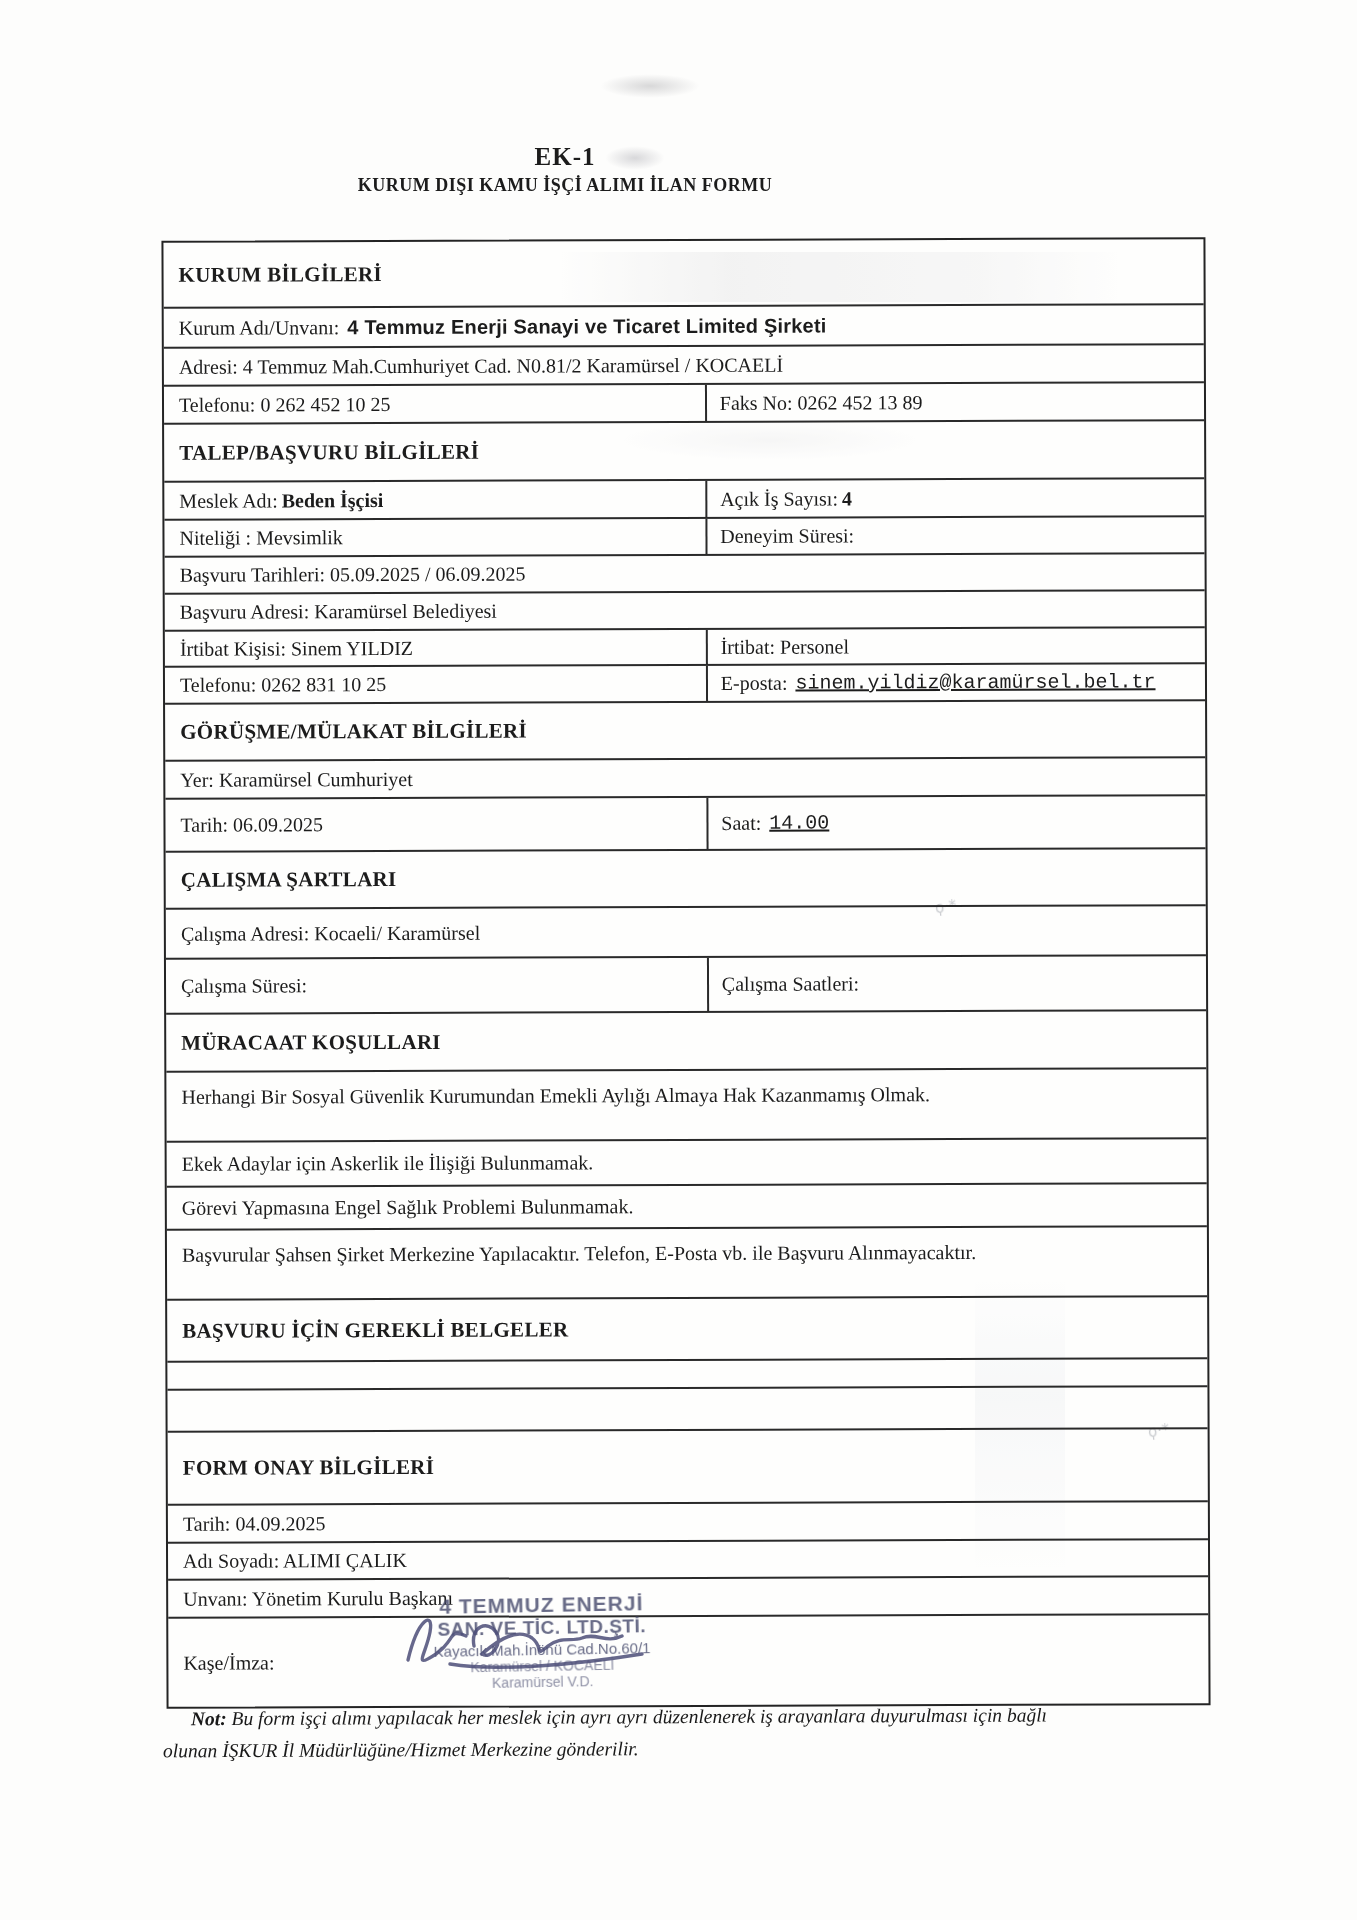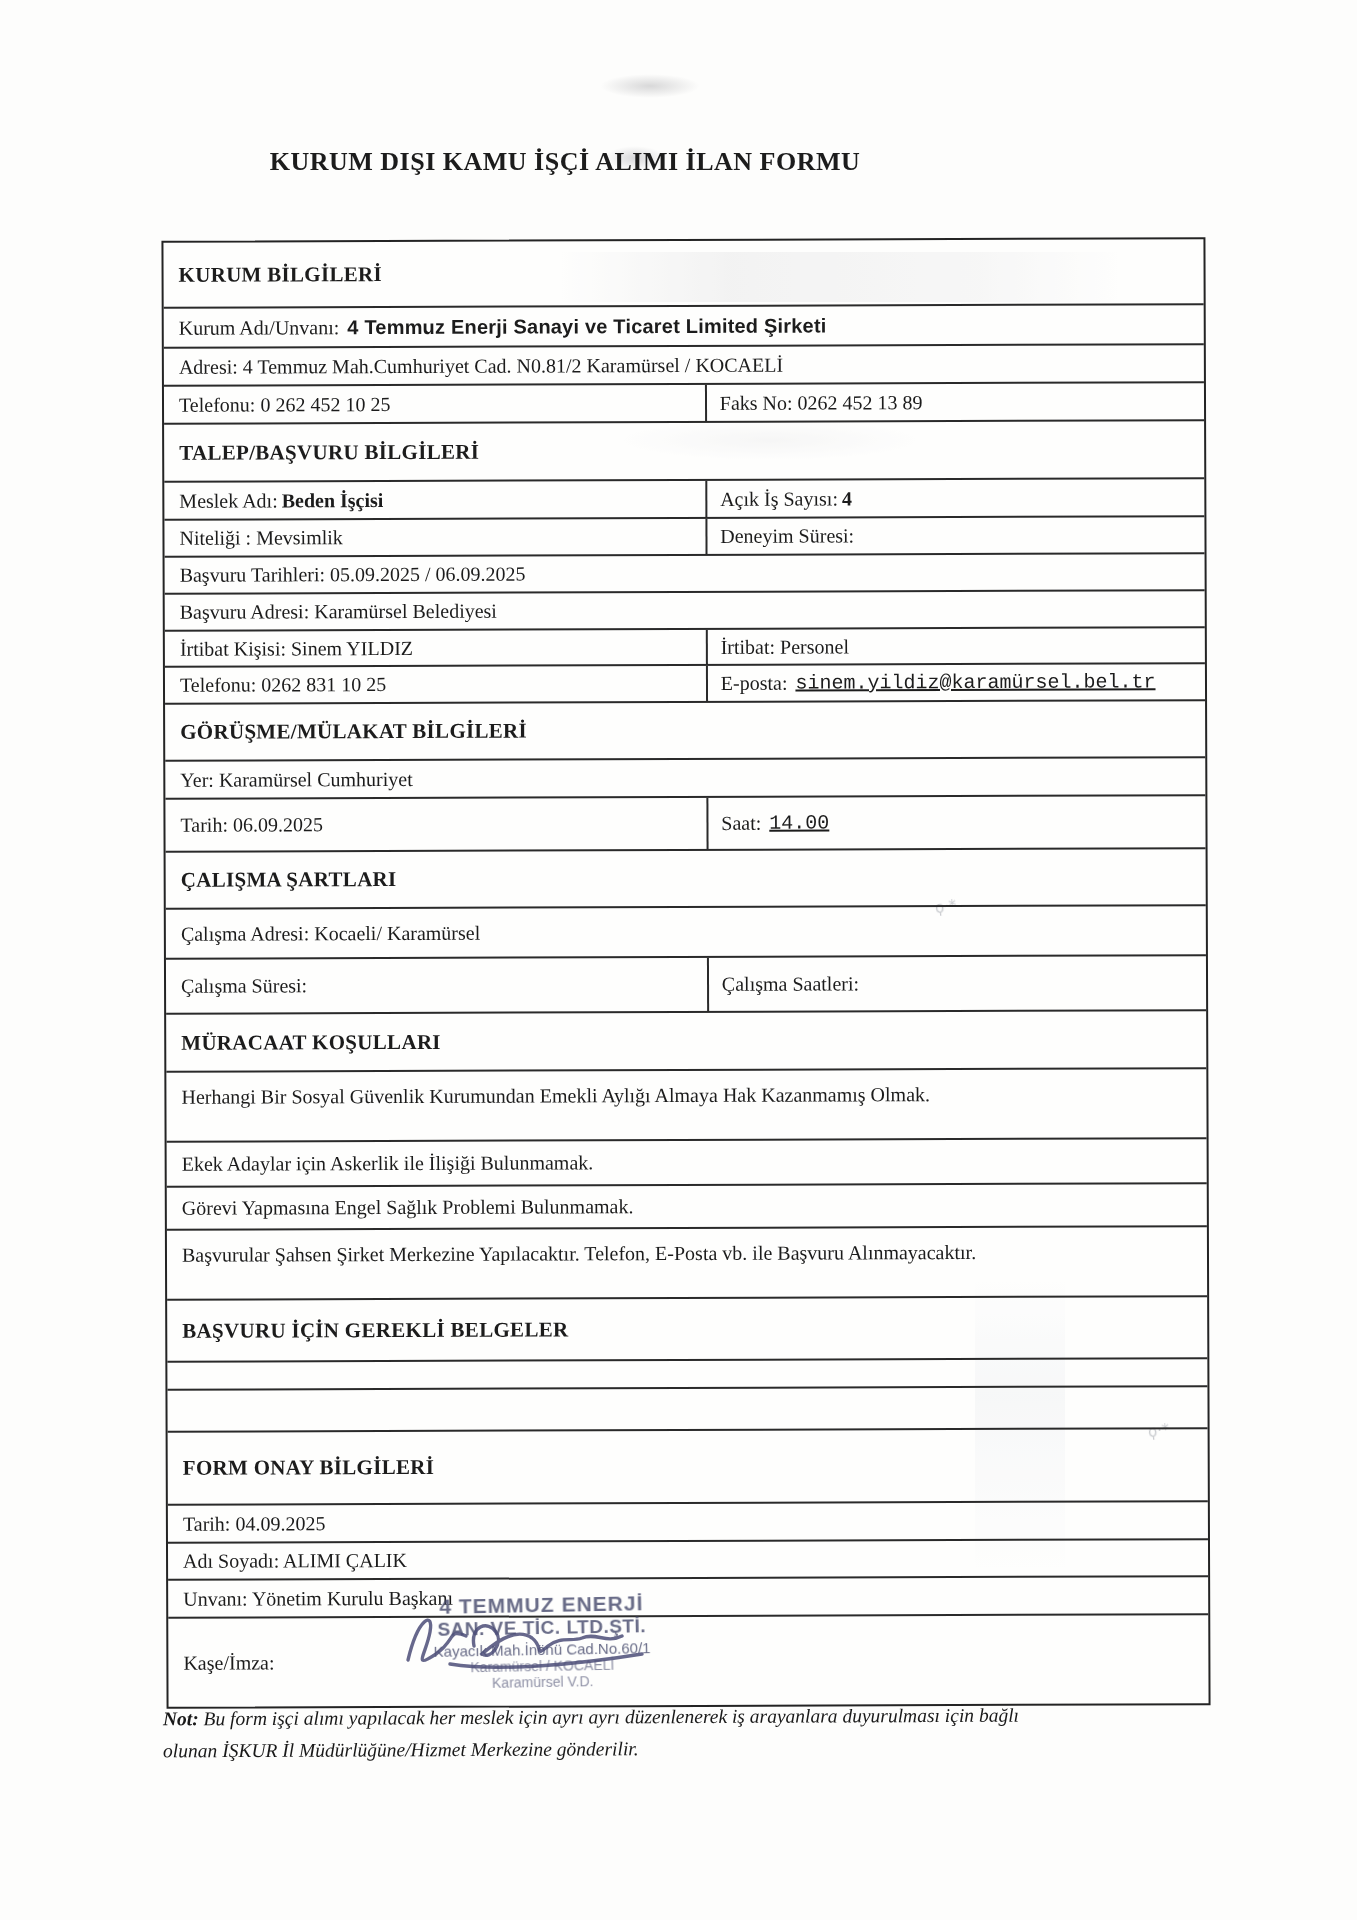--- a/index.html
+++ b/index.html
@@ -5,21 +5,21 @@
   html,body{margin:0;padding:0;background:#ffffff;}
   .page{
     position:relative;width:1357px;height:1920px;overflow:hidden;
     background:#fdfdfc;
     font-family:"Liberation Serif","DejaVu Serif",serif;
     color:#1c1c1c;
   }
   
   .title-block{position:absolute;left:0;top:143px;width:1130px;text-align:center;}
   .ek-tag{font-size:25px;font-weight:bold;letter-spacing:1px;}
-  .form-title{font-size:26px;font-weight:bold;letter-spacing:.5px;margin-top:4px;}
+  .form-title{font-size:18px;font-weight:bold;letter-spacing:.5px;margin-top:4px;}
   
   .tbl{
     position:absolute;left:164px;top:239px;width:1044px;
     border:2px solid #242424;box-sizing:border-box;
     transform:rotate(-0.2deg);
     background:rgba(255,255,255,.35);
   }
   .row{
     position:relative;display:flex;align-items:center;
     box-sizing:border-box;border-top:2px solid #2a2a2a;
@@ -46,21 +46,21 @@
   .stamp .s2{font-size:19px;font-weight:bold;letter-spacing:.5px;}
   .stamp .s3{font-size:15px;margin-top:2px;}
   .stamp .s4,.stamp .s5{font-size:14px;opacity:.75;}
   .sig{position:absolute;left:390px;top:1598px;pointer-events:none;}
   
   .note{
     position:absolute;left:163px;top:1701px;width:1080px;
     font-style:italic;font-size:19.5px;line-height:1.65;color:#191919;
     transform:rotate(-0.25deg);
   }
-  .note b{font-style:italic;}
+  .note b{font-style:italic;margin-left:28px;}
   
   .artifact{position:absolute;pointer-events:none;}
   .sm-a{left:600px;top:74px;width:100px;height:24px;background:radial-gradient(ellipse at center,rgba(120,120,125,.28),rgba(120,120,125,0) 70%);}
   .sm-b{left:605px;top:146px;width:60px;height:24px;background:radial-gradient(ellipse at center,rgba(130,130,140,.30),rgba(130,130,140,0) 70%);}
   .band-hdr{left:560px;top:252px;width:560px;height:50px;background:linear-gradient(90deg,rgba(150,150,155,0),rgba(150,150,155,.16) 30%,rgba(150,150,155,.10) 75%,rgba(150,150,155,0));}
   .band-v{left:975px;top:1280px;width:90px;height:290px;background:linear-gradient(180deg,rgba(150,160,180,0),rgba(150,160,180,.10) 40%,rgba(150,160,180,0));}
   .band-mid{left:620px;top:420px;width:300px;height:40px;background:radial-gradient(ellipse at center,rgba(140,140,145,.10),rgba(140,140,145,0) 70%);}
   .pencil{color:rgba(110,115,125,.55);font-size:15px;font-family:"DejaVu Sans",sans-serif;filter:blur(.4px);transform:rotate(-8deg);}
   .mk-a{left:935px;top:898px;}
   .mk-b{left:1148px;top:1422px;}
@@ -72,20 +72,21 @@
 
   <div class="artifact sm-a"></div>
   <div class="artifact sm-b"></div>
   <div class="artifact band-hdr"></div>
   <div class="artifact band-mid"></div>
   <div class="artifact band-v"></div>
   <div class="artifact pencil mk-a">ϙ·*</div>
   <div class="artifact pencil mk-b">ϙ·*</div>
 
   <div class="title-block">
+    <div class="ek-tag">EK-1</div>
     <div class="form-title">KURUM DIŞI KAMU İŞÇİ ALIMI İLAN FORMU</div>
   </div>
 
   <div class="tbl">
 
     <div class="row sec" style="height:64px">
       <span>KURUM BİLGİLERİ</span>
     </div>
     <div class="row" style="height:40px">
       <span>Kurum Adı/Unvanı:</span>

